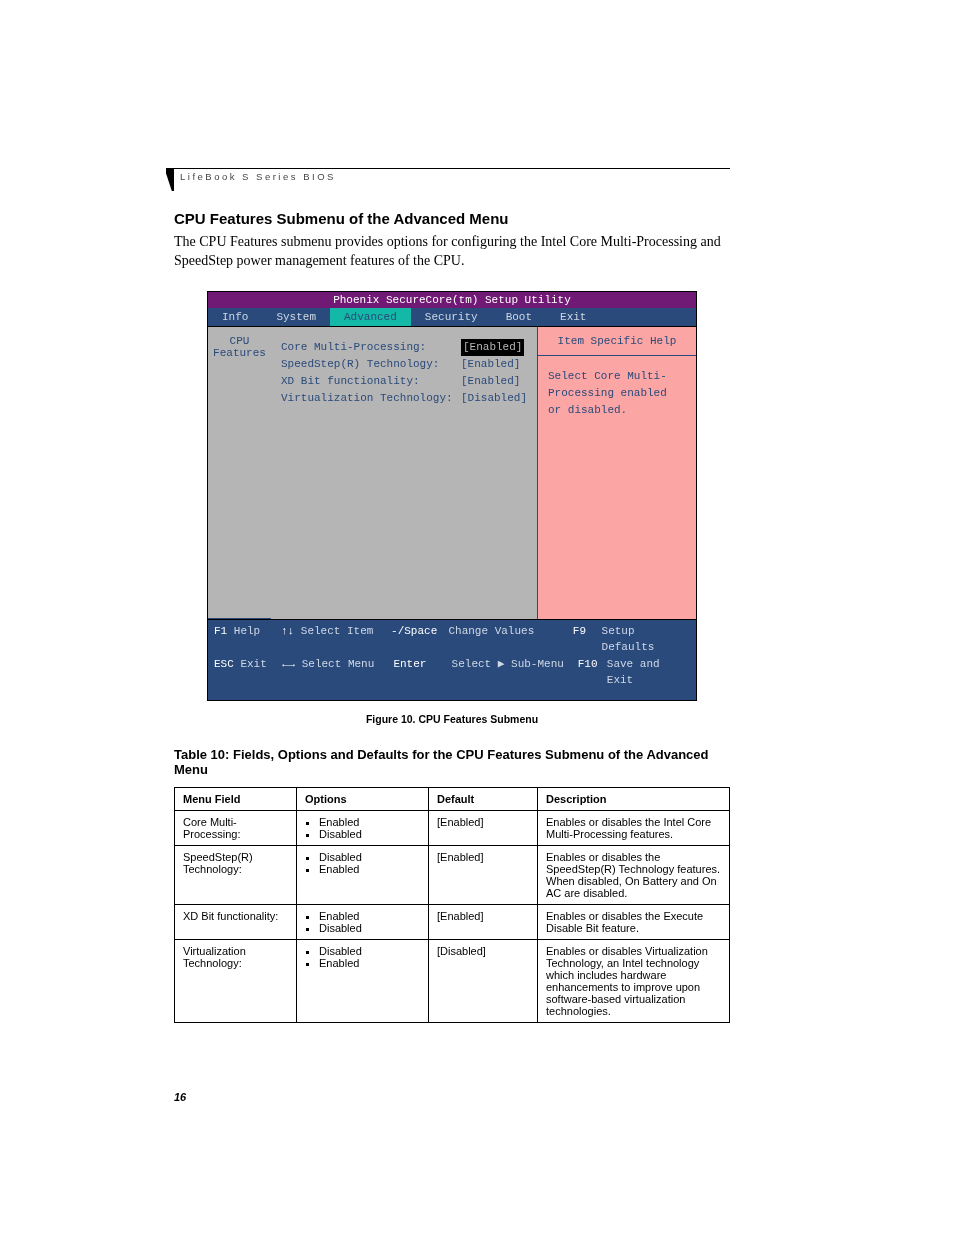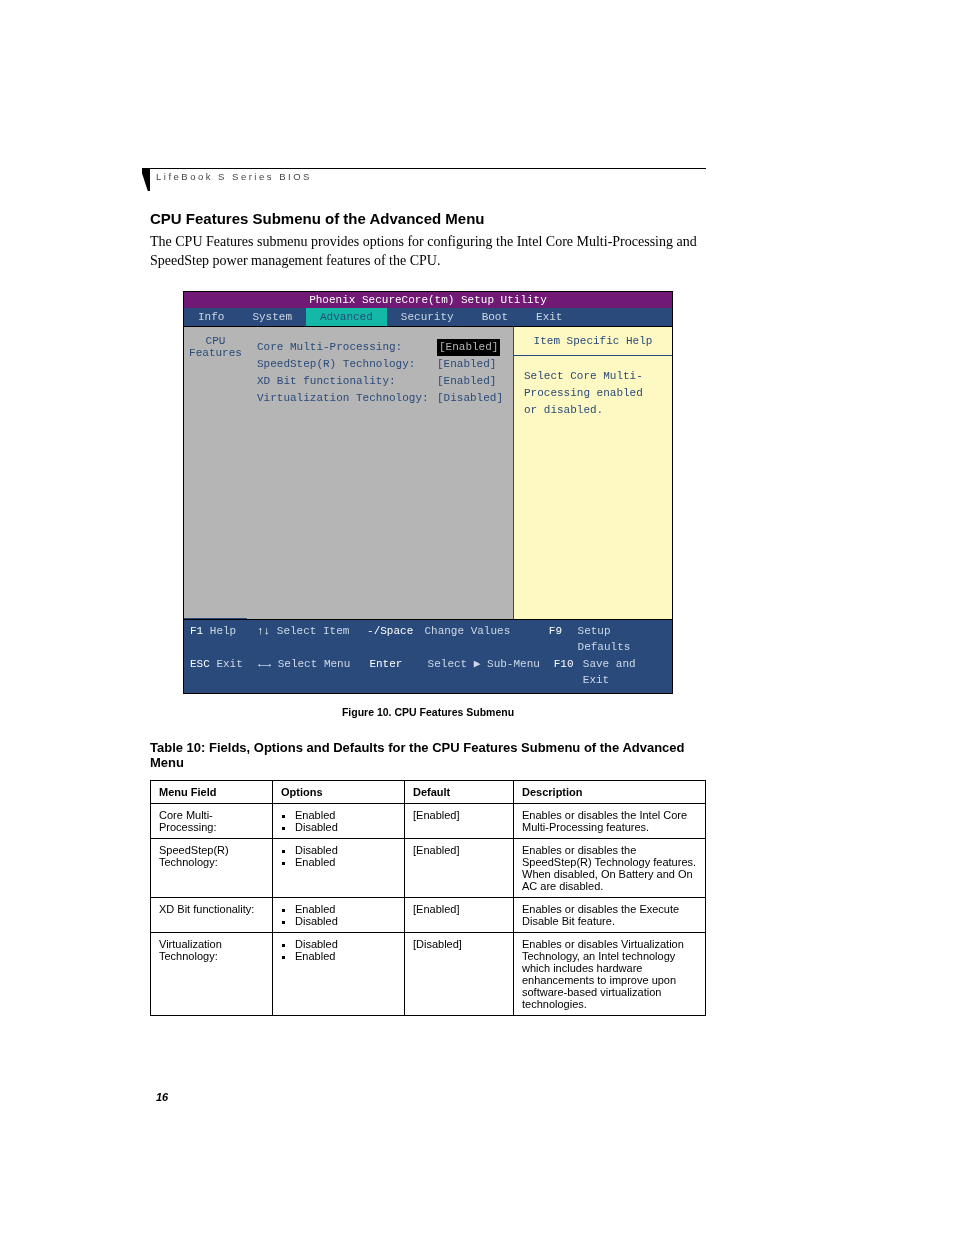--- a/index.html
+++ b/index.html
@@ -7,20 +7,21 @@
     background: #fff;
     font-family: "Times New Roman", Times, serif;
     color: #000;
   }
   .page {
     width: 836px;
     height: 1235px;
     position: relative;
     box-sizing: border-box;
     padding: 168px 130px 0 150px;
+    margin-left: 24px;
   }
   .running-head-wrap {
     position: relative;
     margin-bottom: 28px;
   }
   .running-head {
     font-family: Arial, Helvetica, sans-serif;
     font-size: 9.5px;
     letter-spacing: 2.5px;
     color: #444;
@@ -97,21 +98,21 @@
   .bios-left {
     flex: 1;
     background: #b5b5b5;
     color: #294a7a;
     border-right: 1px solid #294a7a;
     display: flex;
     flex-direction: row;
   }
   .bios-right {
     width: 158px;
-    background: #fef9c3;
+    background: #fca5a5;
     color: #294a7a;
     display: flex;
     flex-direction: column;
   }
   .bios-subhead {
     text-align: center;
     padding: 8px 0;
     border-bottom: 1px solid #294a7a;
     color: #294a7a;
   }
@@ -125,21 +126,21 @@
   .bios-row.selected .val {
     background: #000;
     color: #b5b5b5;
     padding: 0 2px;
   }
   .bios-footer {
     background: #294a7a;
     color: #cfd8e6;
     border: 1px solid #000;
     border-top: none;
-    padding: 3px 6px 4px 6px;
+    padding: 3px 6px 11px 6px;
     line-height: 1.5;
   }
   .bios-footer .k { color: #fff; }
   .bios-foot-row { display: flex; }
   .bios-foot-row > span { display: inline-block; }
   .fc1 { width: 70px; }
   .fc2 { width: 115px; }
   .fc3 { width: 60px; }
   .fc4 { width: 130px; }
   .fc5 { width: 30px; }
@@ -178,21 +179,21 @@
   }
   table.opts td ul li {
     list-style-type: square;
     margin: 0;
   }
   .col-field { width: 105px; }
   .col-opts  { width: 115px; }
   .col-def   { width: 92px; }
   .page-num {
     position: absolute;
-    left: 156px;
+    left: 150px;
     bottom: 132px;
     font-family: Arial, Helvetica, sans-serif;
     font-style: italic;
     font-weight: bold;
     font-size: 11px;
   }
 </style>
 </head>
 <body>
 

